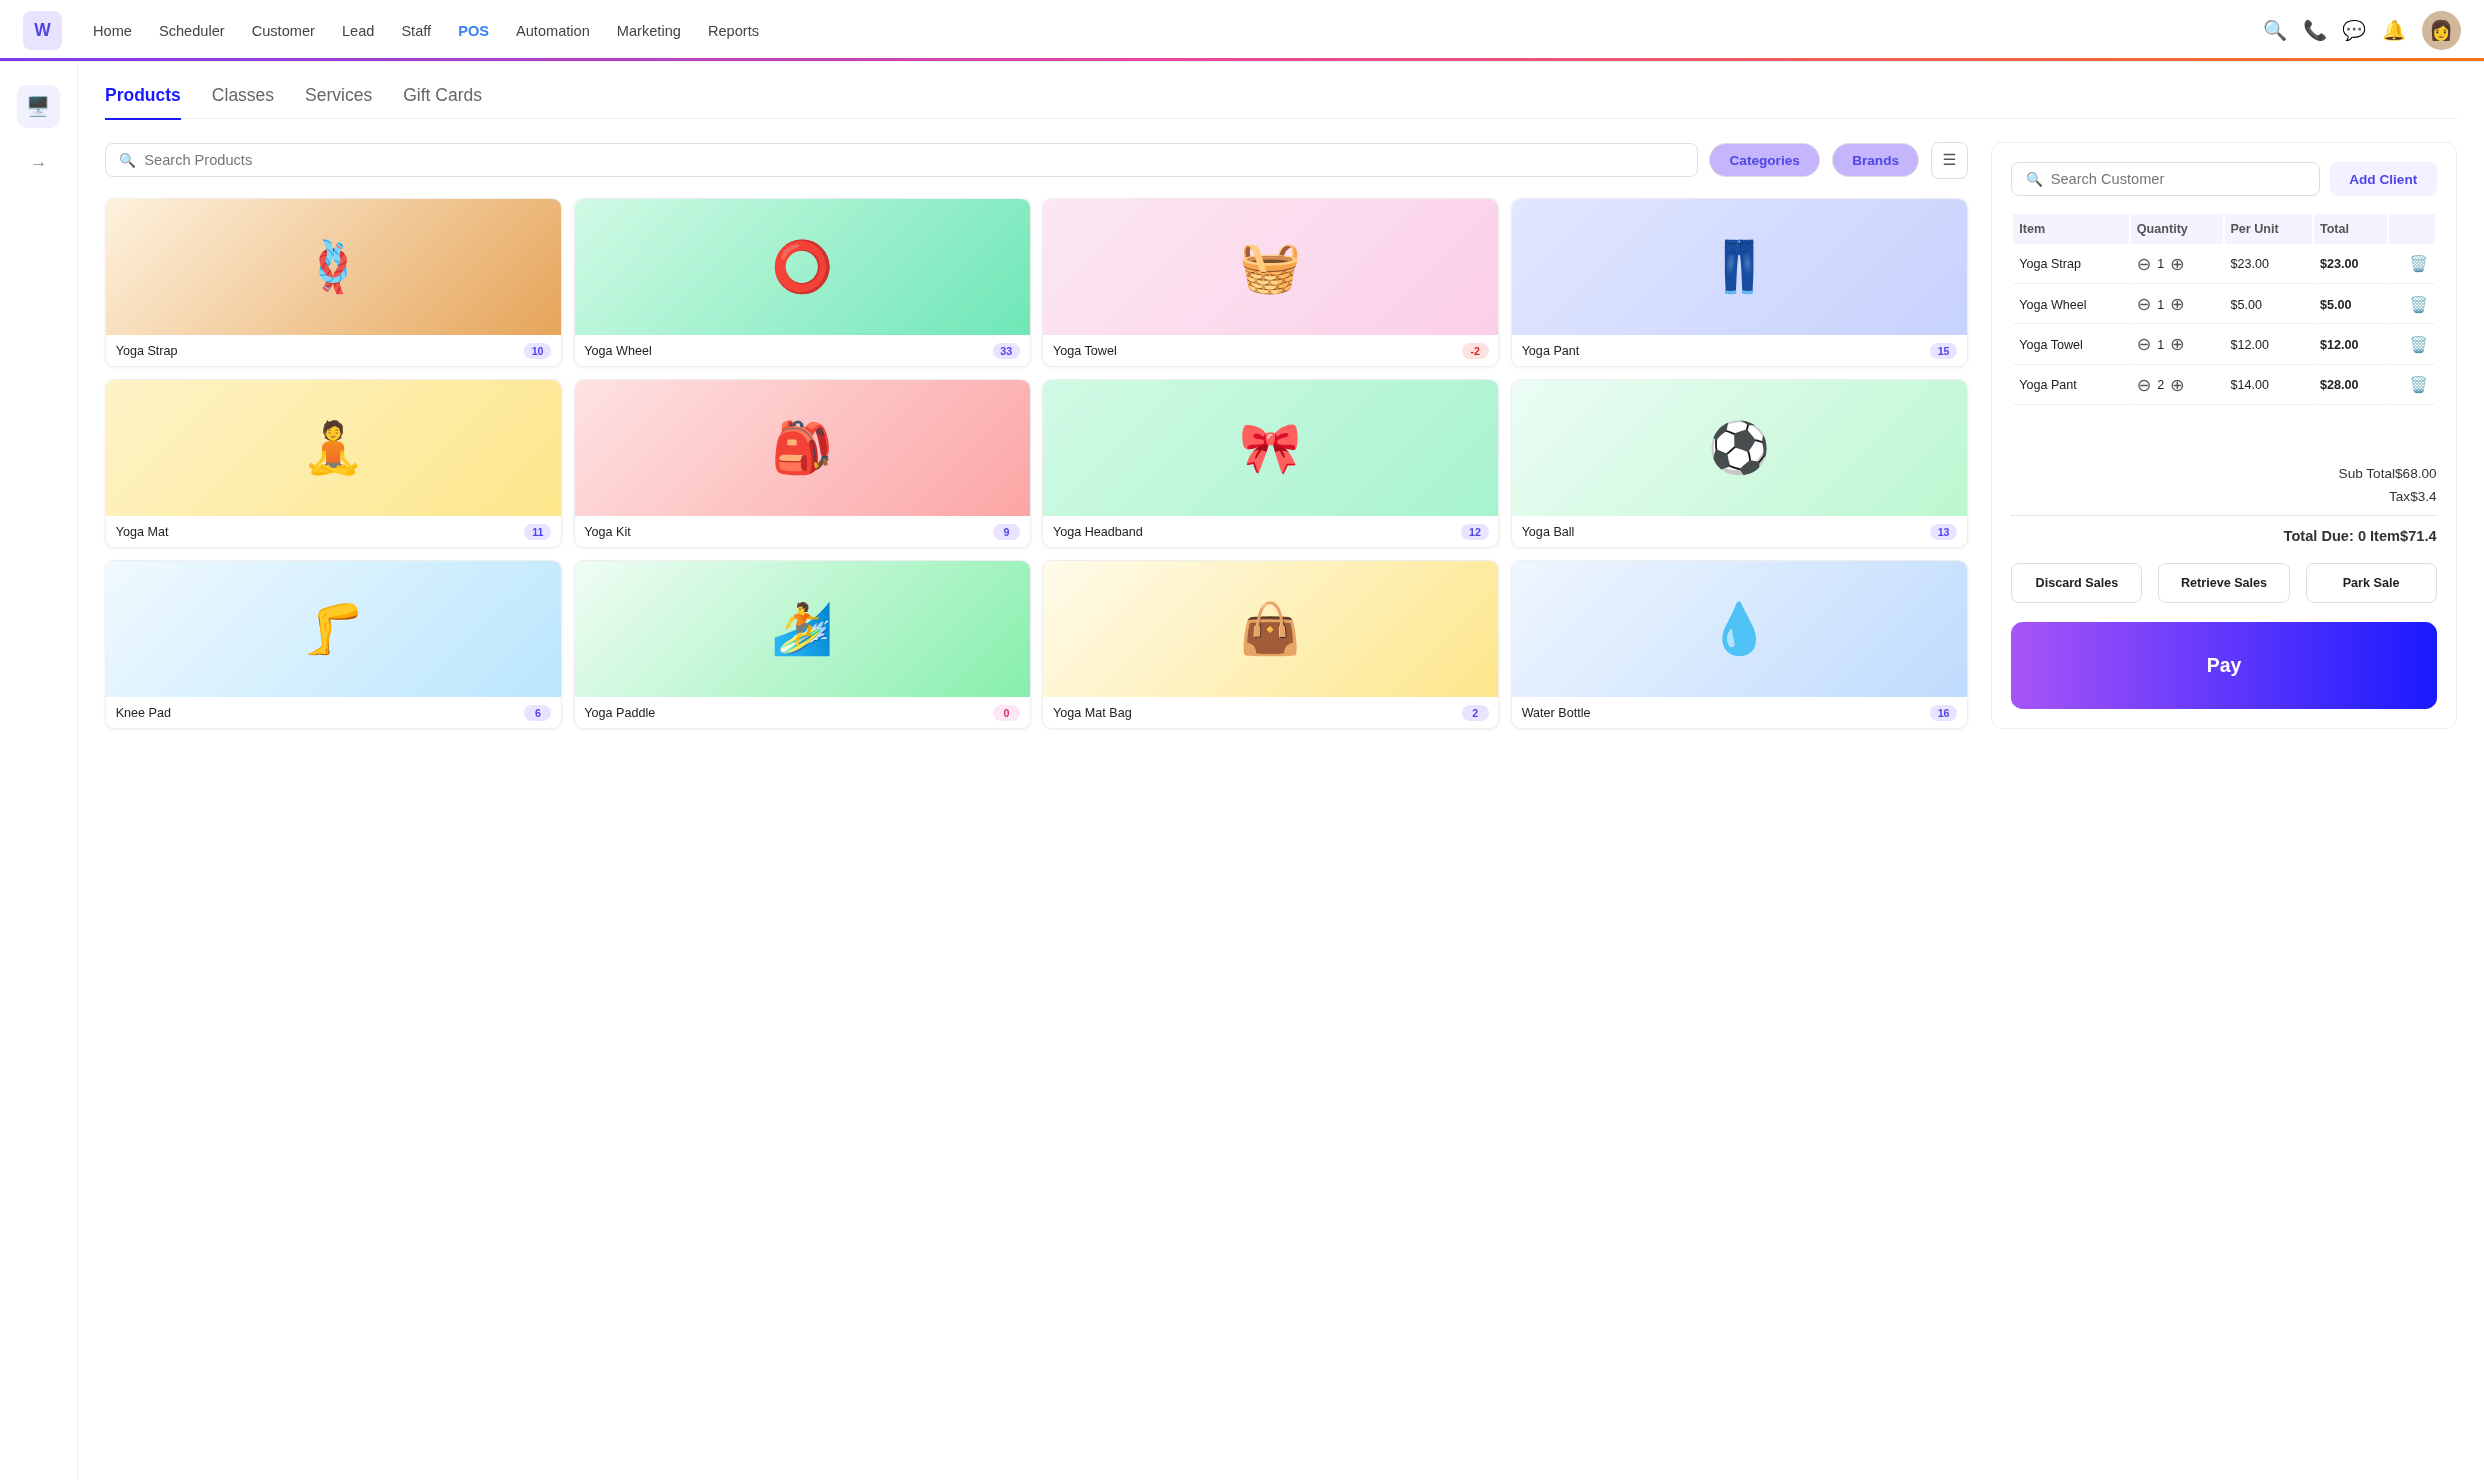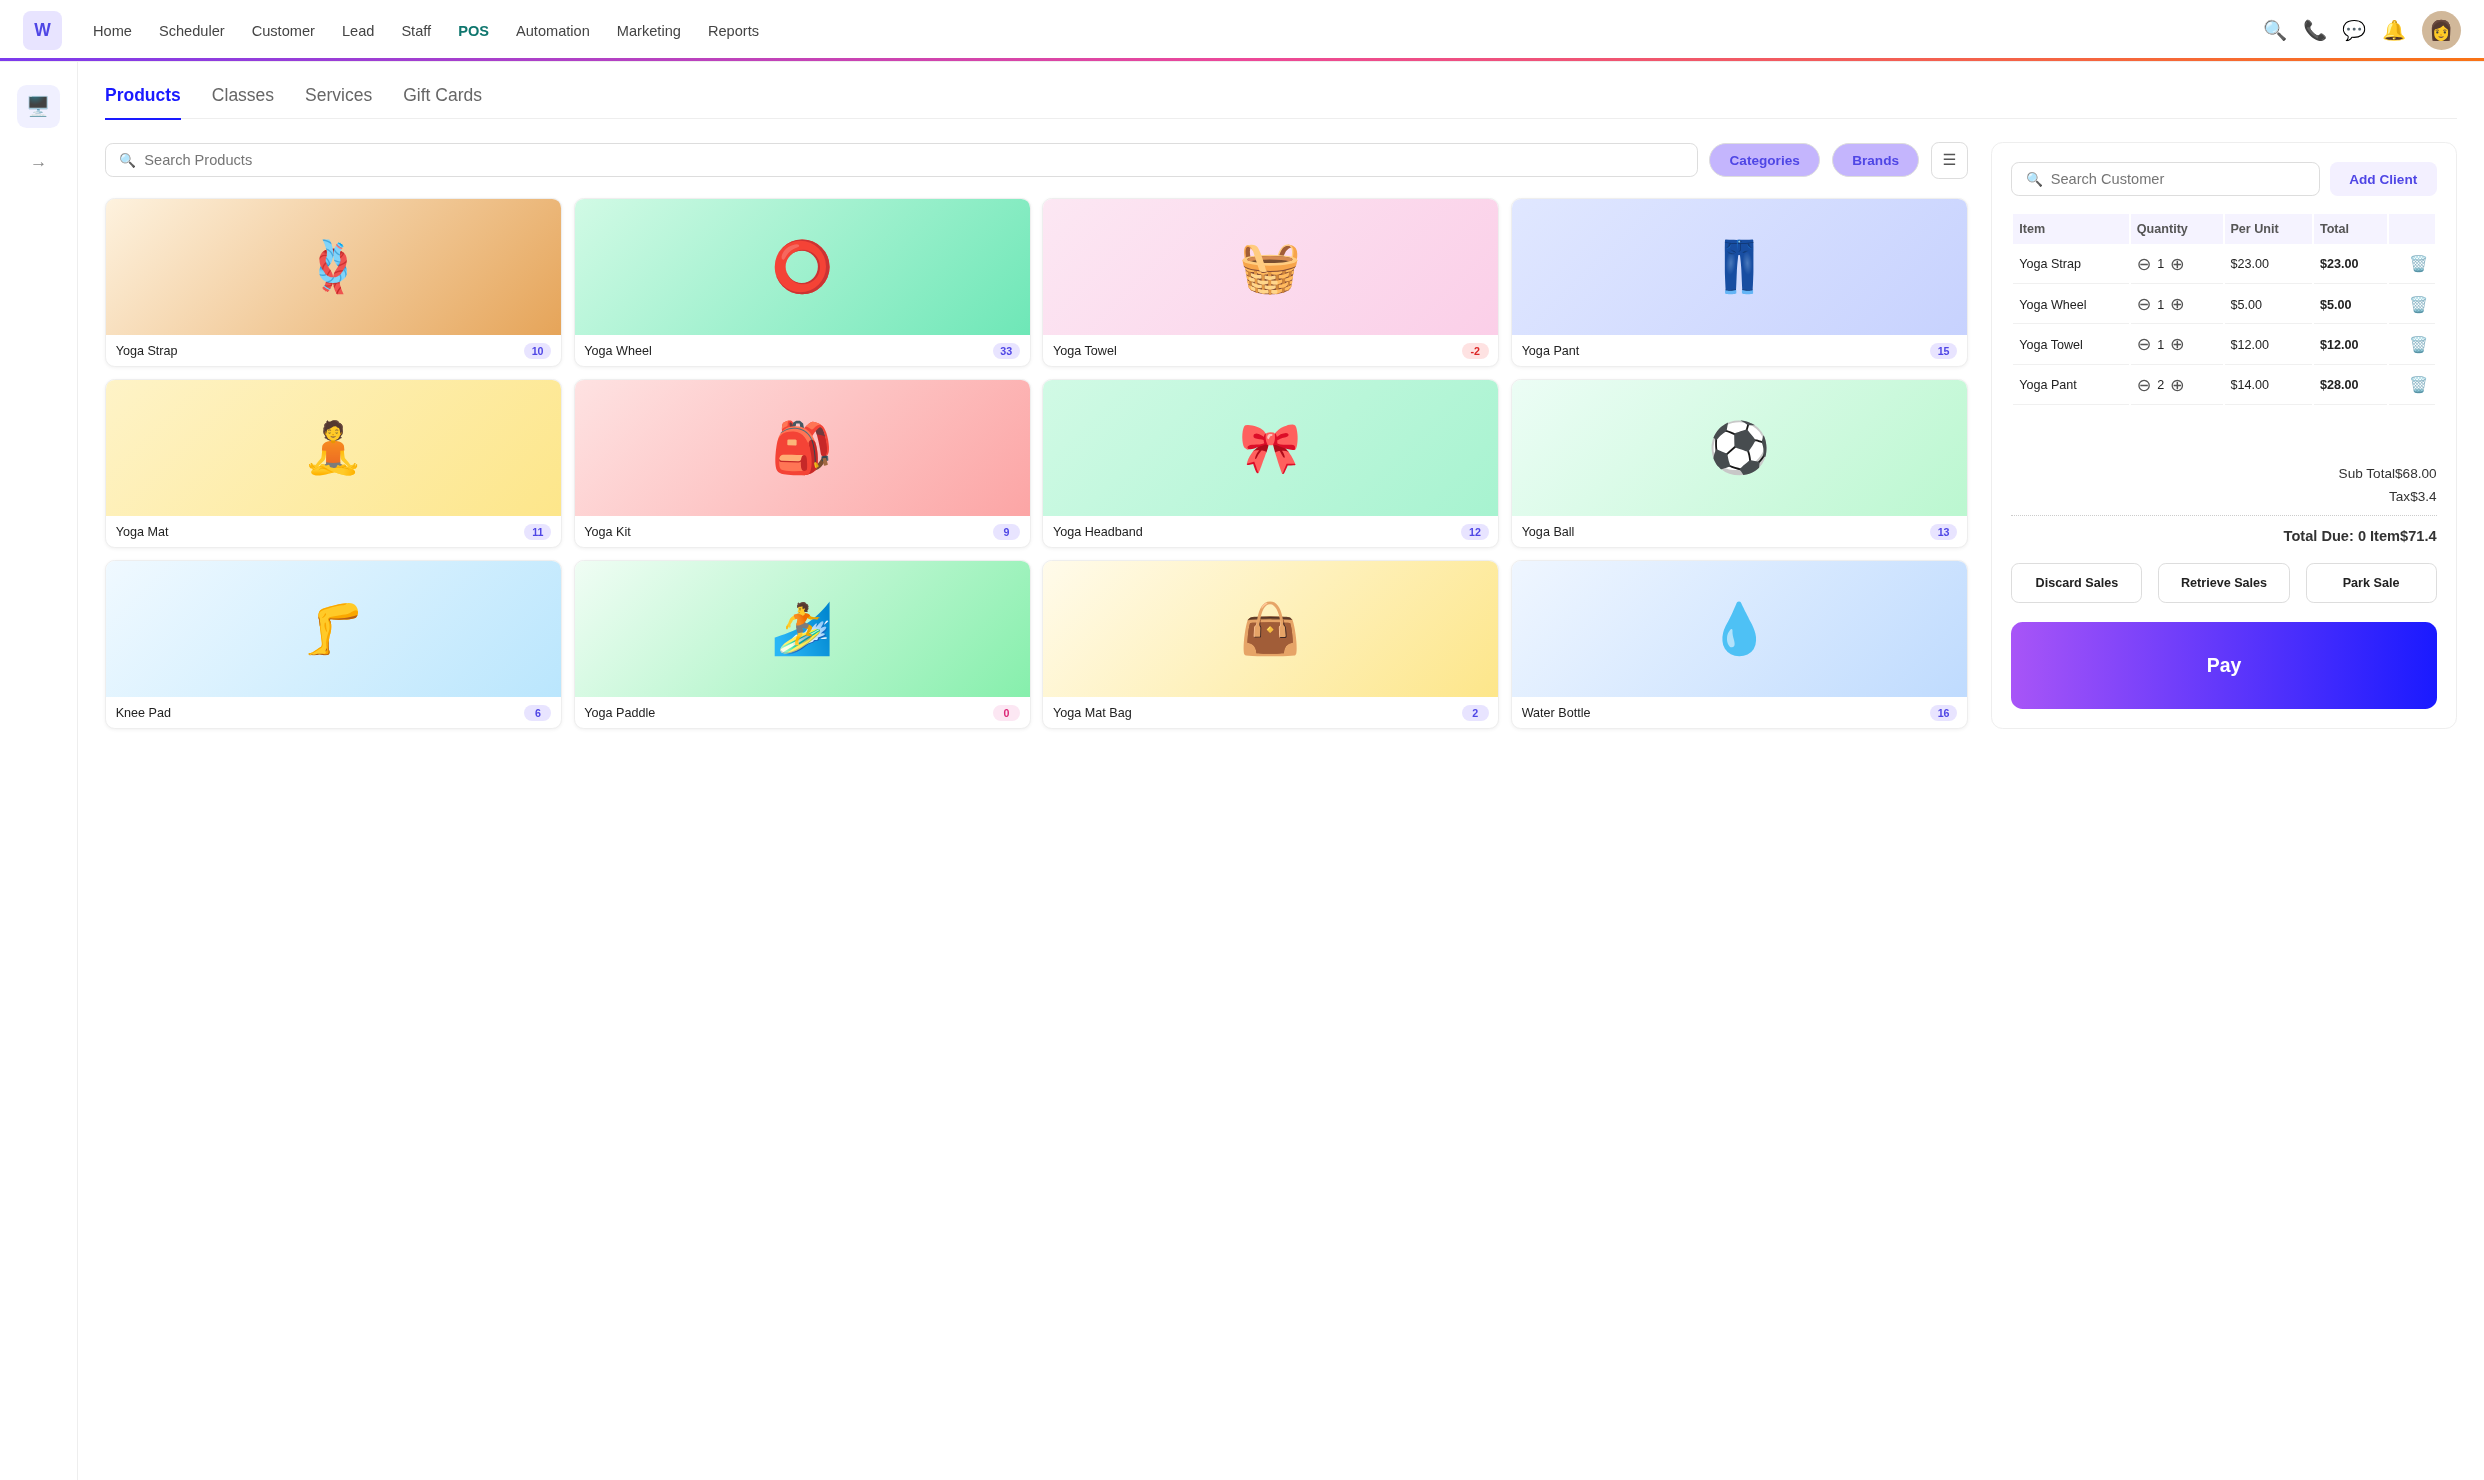--- a/index.html
+++ b/index.html
@@ -30,21 +30,21 @@
       font-weight: 700; font-size: 17.5px; color: #4f46e5;
       margin-right: 31px;
       flex-shrink: 0;
     }
     .nav-links { display: flex; gap: 27px; flex: 1; align-items: center; }
     .nav-link {
       font-size: 14.6px; color: #444; text-decoration: none; cursor: pointer;
       padding: 3.9px 0;
       white-space: nowrap;
     }
-    .nav-link.active { color: #0f766e; font-weight: 700; }
+    .nav-link.active { color: #3b82f6; font-weight: 700; }
     .nav-right { display: flex; align-items: center; gap: 15.5px; }
     .nav-icon { font-size: 19.4px; color: #555; cursor: pointer; }
     .avatar { width: 39px; height: 39px; border-radius: 50%; background: #d1b89a; overflow: hidden; display: flex; align-items: center; justify-content: center; font-size: 19.4px; }
 
     
     .main-layout { display: flex; min-height: calc(100vh - 62px); }
 
     
     .sidebar {
       width: 78px; background: #fff; border-right: 1px solid #eee;

